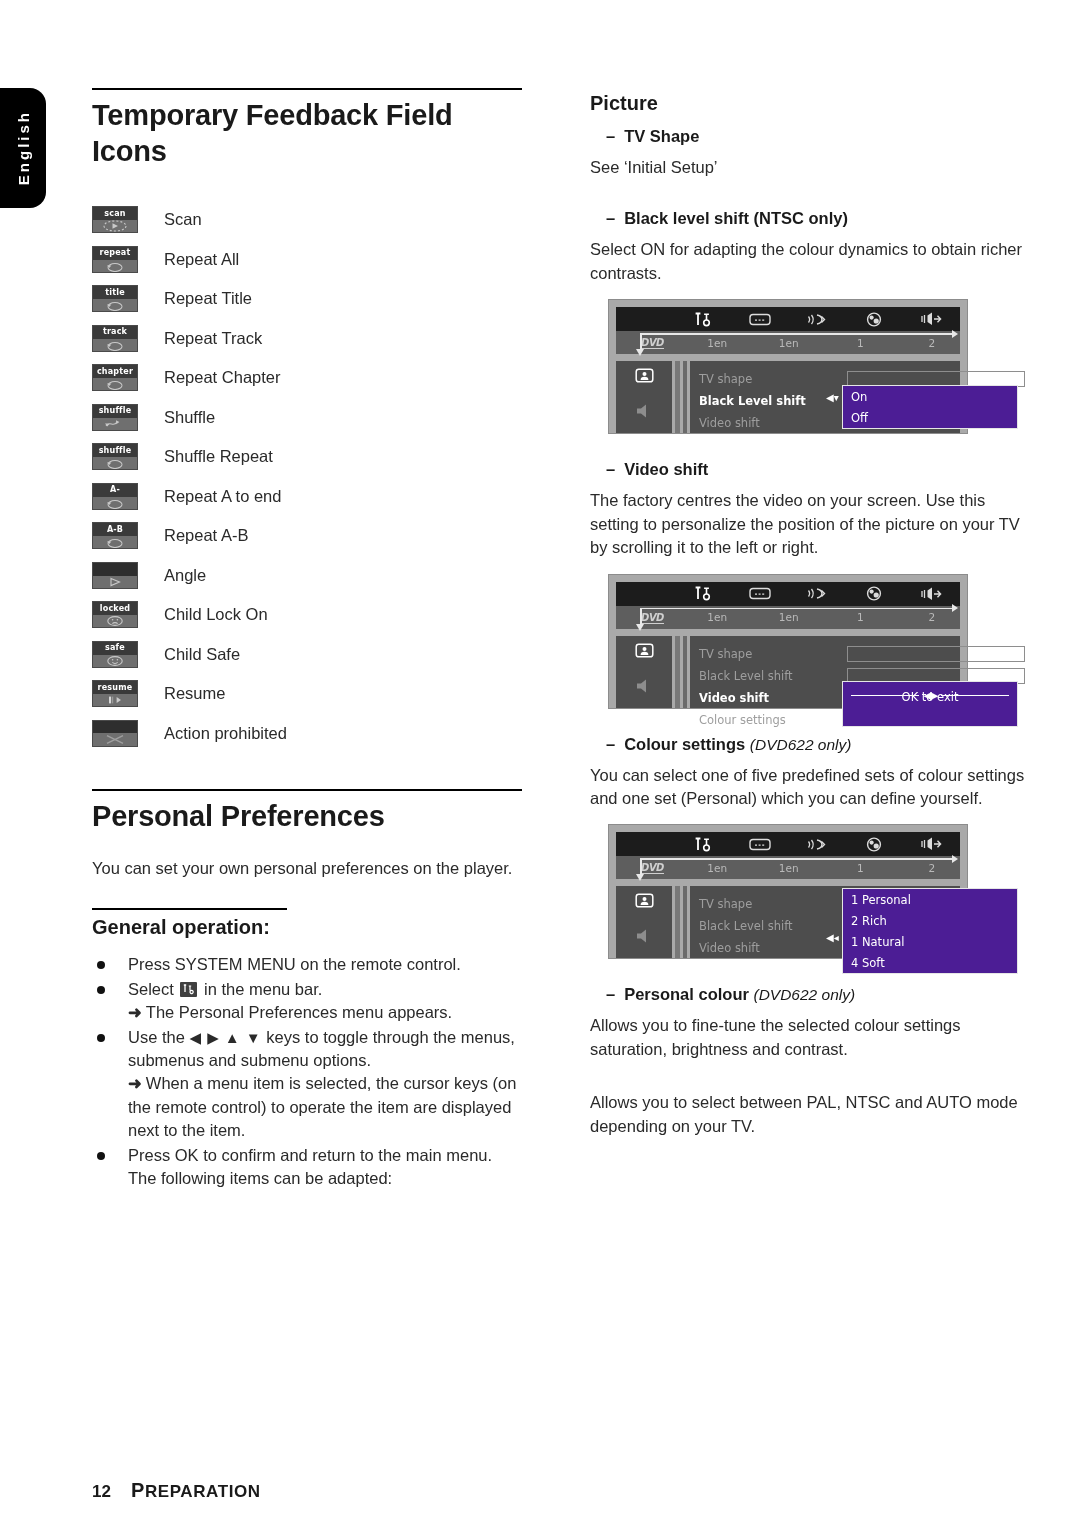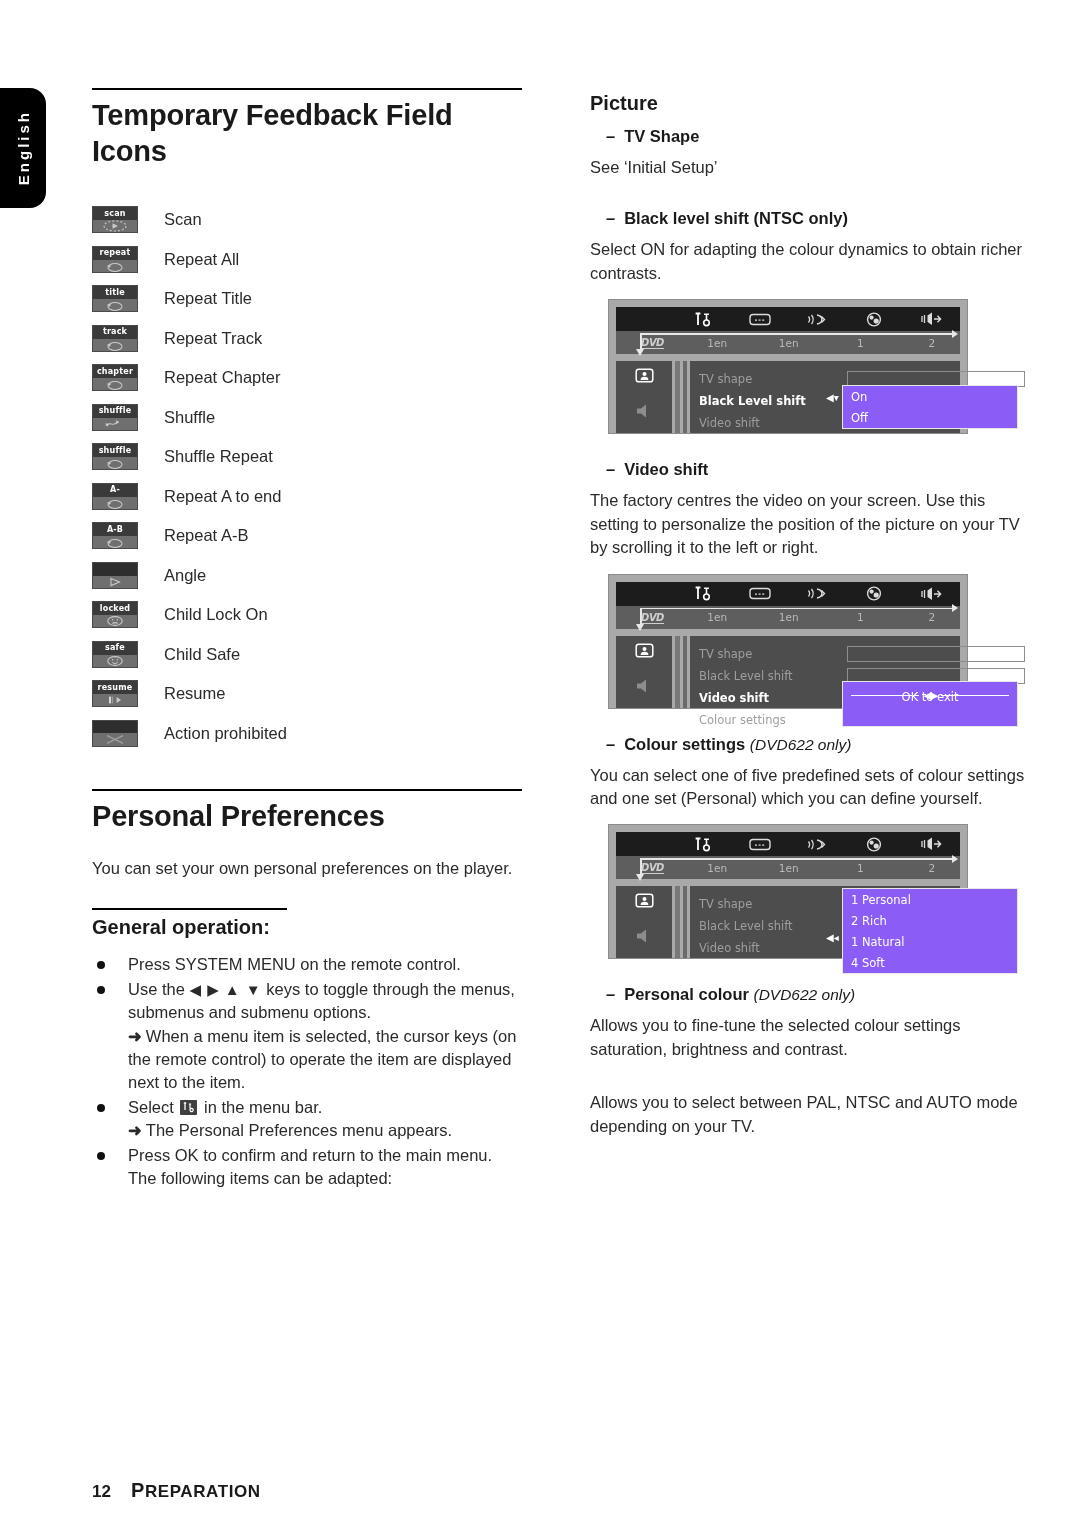--- a/index.html
+++ b/index.html
@@ -194,21 +194,21 @@
     height: 22px; display: flex; align-items: center;
     font-size: 11.5px; color: #9e9e9e; position: relative;
   }
   .osd-item.active { color: #ffffff; font-weight: bold; }
   .osd-blank-field {
     position: absolute; left: 148px; width: 178px; height: 16px;
     border: 1px solid #8e8e8e;
   }
   .osd-popup {
     position: absolute; border: 1.4px solid #e6e6e6;
-    background: #8b5cf6; color: #fff; font-size: 11.5px;
+    background: #4c1d95; color: #fff; font-size: 11.5px;
   }
   .osd-popup .opt {
     height: 21px; display: flex; align-items: center; padding-left: 8px;
   }
   .osd-cursor-left {
     position: absolute; font-size: 10px; color: #fff; line-height: 1;
   }
   .osd-slider {
     position: absolute; display: flex; align-items: center;
     justify-content: center; color: #fff;
@@ -430,25 +430,25 @@
     <h1 class="major">Personal Preferences</h1>
 
     <div style="height:22px"></div>
     <p class="body">You can set your own personal preferences on the player.</p>
 
     <div style="height:20px"></div>
     <h2 class="sub rule-short">General operation:</h2>
 
     <ul class="bullets" id="steps">
         <li><span>Press SYSTEM MENU on the remote control.</span></li>
-        <li><span>Use the </span><span class="key">◀ ▶ ▲ ▼</span><span> keys to toggle through the menus, submenus and submenu options.</span><span class="arrow-line"><span class="ar">➜</span><span>When a menu item is selected, the cursor keys (on the remote control) to operate the item are displayed next to the item.</span></span></li>
         <li><span>Select </span><span class="inline-badge"><svg width="13" height="12" viewBox="0 0 13 12">
               <path d="M3 2 L3 9 M1.8 2 L4.2 2" stroke="#fff" stroke-width="1.3" fill="none"></path>
               <path d="M8 9 a1.6 1.6 0 1 0 0-.01 M8 7.6 L8 3 M6.8 3 L9.2 3" stroke="#fff" stroke-width="1.2" fill="none"></path>
             </svg></span><span> in the menu bar.</span><span class="arrow-line"><span class="ar">➜</span><span>The Personal Preferences menu appears.</span></span></li>
+        <li><span>Use the </span><span class="key">◀ ▶ ▲ ▼</span><span> keys to toggle through the menus, submenus and submenu options.</span><span class="arrow-line"><span class="ar">➜</span><span>When a menu item is selected, the cursor keys (on the remote control) to operate the item are displayed next to the item.</span></span></li>
         <li><span>Press OK to confirm and return to the main menu. The following items can be adapted:</span></li>
       </ul>
   </div>
 
   <div class="col-right">
     <h3 class="right-head">Picture</h3>
     <div id="right-entries">
         <h4 class="dash-head"><span class="dash">–</span><span>TV Shape</span></h4>
         <p class="body">See ‘Initial Setup’</p>
         <div style="height: 22px;"></div>

